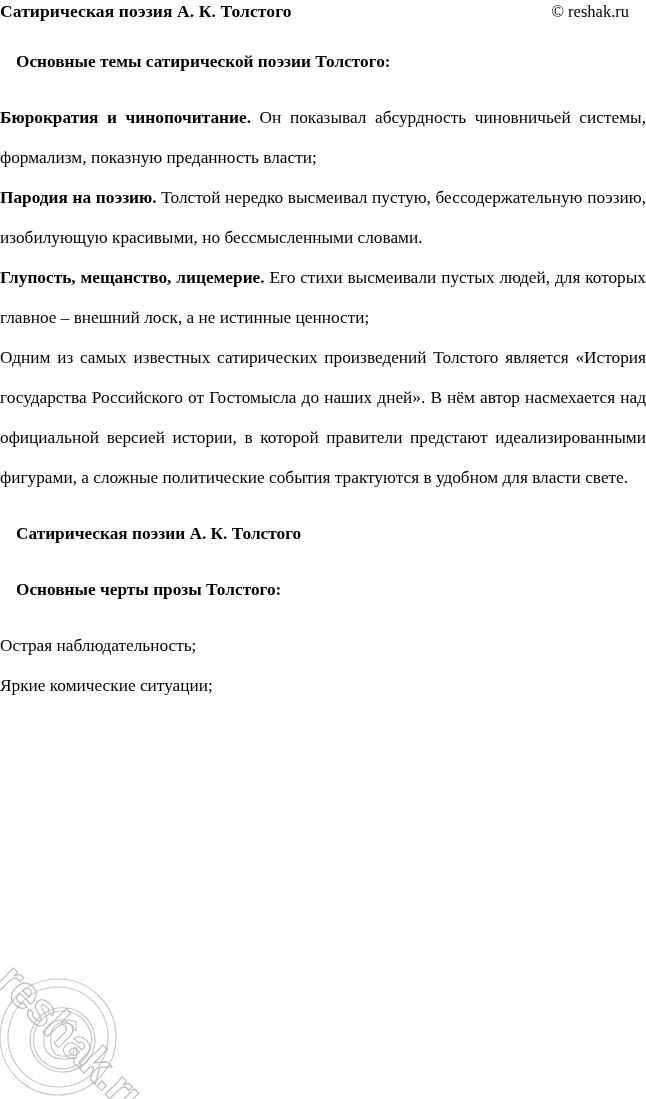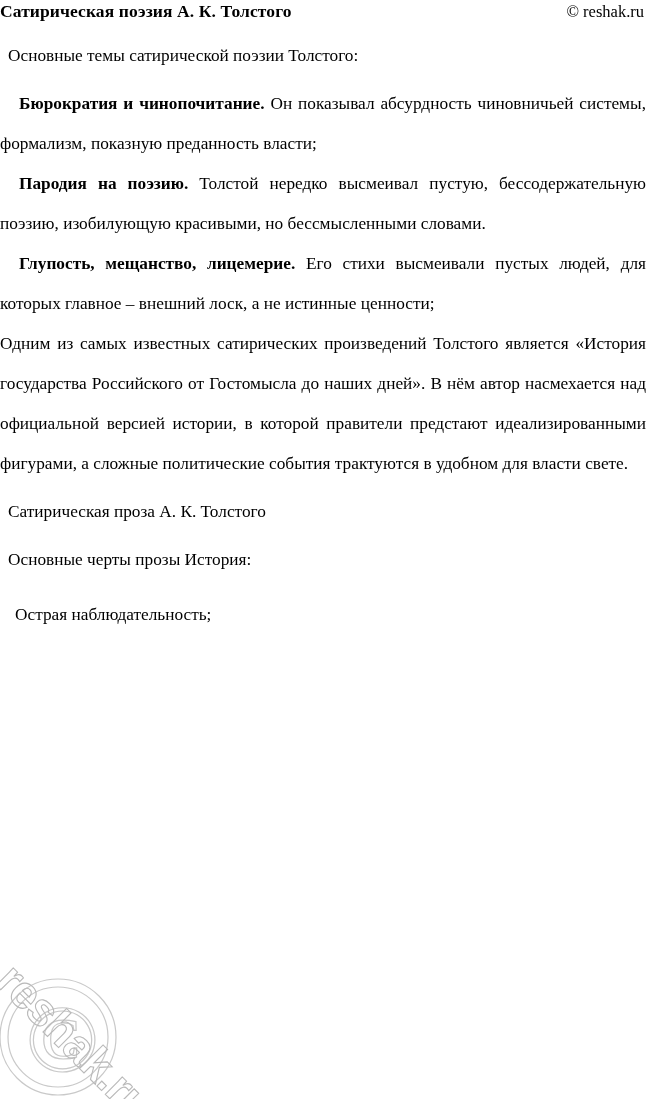--- a/index.html
+++ b/index.html
@@ -36,21 +36,21 @@
     left: 0;
     top: 0;
     font-size: 17.5px;
     font-weight: bold;
     line-height: 22px;
     letter-spacing: 0.1px;
     white-space: nowrap;
   }
   .copyright-top {
     position: absolute;
-    right: 2px;
+    right: 17px;
     top: 1px;
     font-size: 16.5px;
     line-height: 22px;
     white-space: nowrap;
   }
 
   
   .content {
     position: relative;
     z-index: 2;
@@ -69,35 +69,34 @@
     line-height: 40px;
     text-align: justify;
     text-justify: inter-word;
     -moz-text-align-last: left;
     text-align-last: left;
     hyphens: none;
     word-spacing: 0;
   }
 
   h2.heading {
-    margin: 8px;
+    margin: 16px;
     font-size: 17.3px;
-    font-weight: normal;
+    font-weight: bold;
     line-height: 40px;
     text-align: left;
     white-space: nowrap;
   }
 
   .lead {
     font-weight: bold;
-    margin-left: 19px;
   }
 
   .plain-line {
-    margin: 15px;
+    margin: 0;
     font-size: 17.3px;
     line-height: 40px;
     text-align: left;
     white-space: nowrap;
   }
 
   
   .watermark {
     position: absolute;
     left: -14px;
@@ -154,26 +153,27 @@
 
     <p class="para blk"><span class="lead">Пародия на поэзию.</span><span> Толстой нередко высмеивал пустую, бессодержательную поэзию, изобилующую красивыми, но бессмысленными словами.</span></p>
 
     <p class="para blk"><span class="lead">Глупость, мещанство, лицемерие.</span><span> Его стихи высмеивали пустых людей, для которых главное – внешний лоск, а не истинные ценности;</span></p>
 
 
     <p class="para blk">Одним из самых известных сатирических произведений Толстого является «История государства Российского от Гостомысла до наших дней». В нём автор насмехается над официальной версией истории, в которой правители предстают идеализированными фигурами, а сложные политические события трактуются в удобном для власти свете.</p>
 
 
 
-    <h2 class="heading blk">Сатирическая проза А. К. Толстого</h2>
+    <h2 class="heading blk">Сатирическая поэзии А. К. Толстого</h2>
 
-    <h2 class="heading blk">Основные черты прозы История:</h2>
+    <h2 class="heading blk">Основные черты прозы Толстого:</h2>
 
     <p class="plain-line blk">Острая наблюдательность;</p>
 
+    <p class="plain-line blk">Яркие комические ситуации;</p>
 
 
   </div>
 
   <div class="watermark">
     <svg viewBox="0 0 230 180" xmlns="http://www.w3.org/2000/svg" aria-hidden="true">
       <g>
         <circle class="wm-ring" cx="72" cy="112" r="58"></circle>
         <circle class="wm-ring" cx="72" cy="112" r="50"></circle>
       </g>

